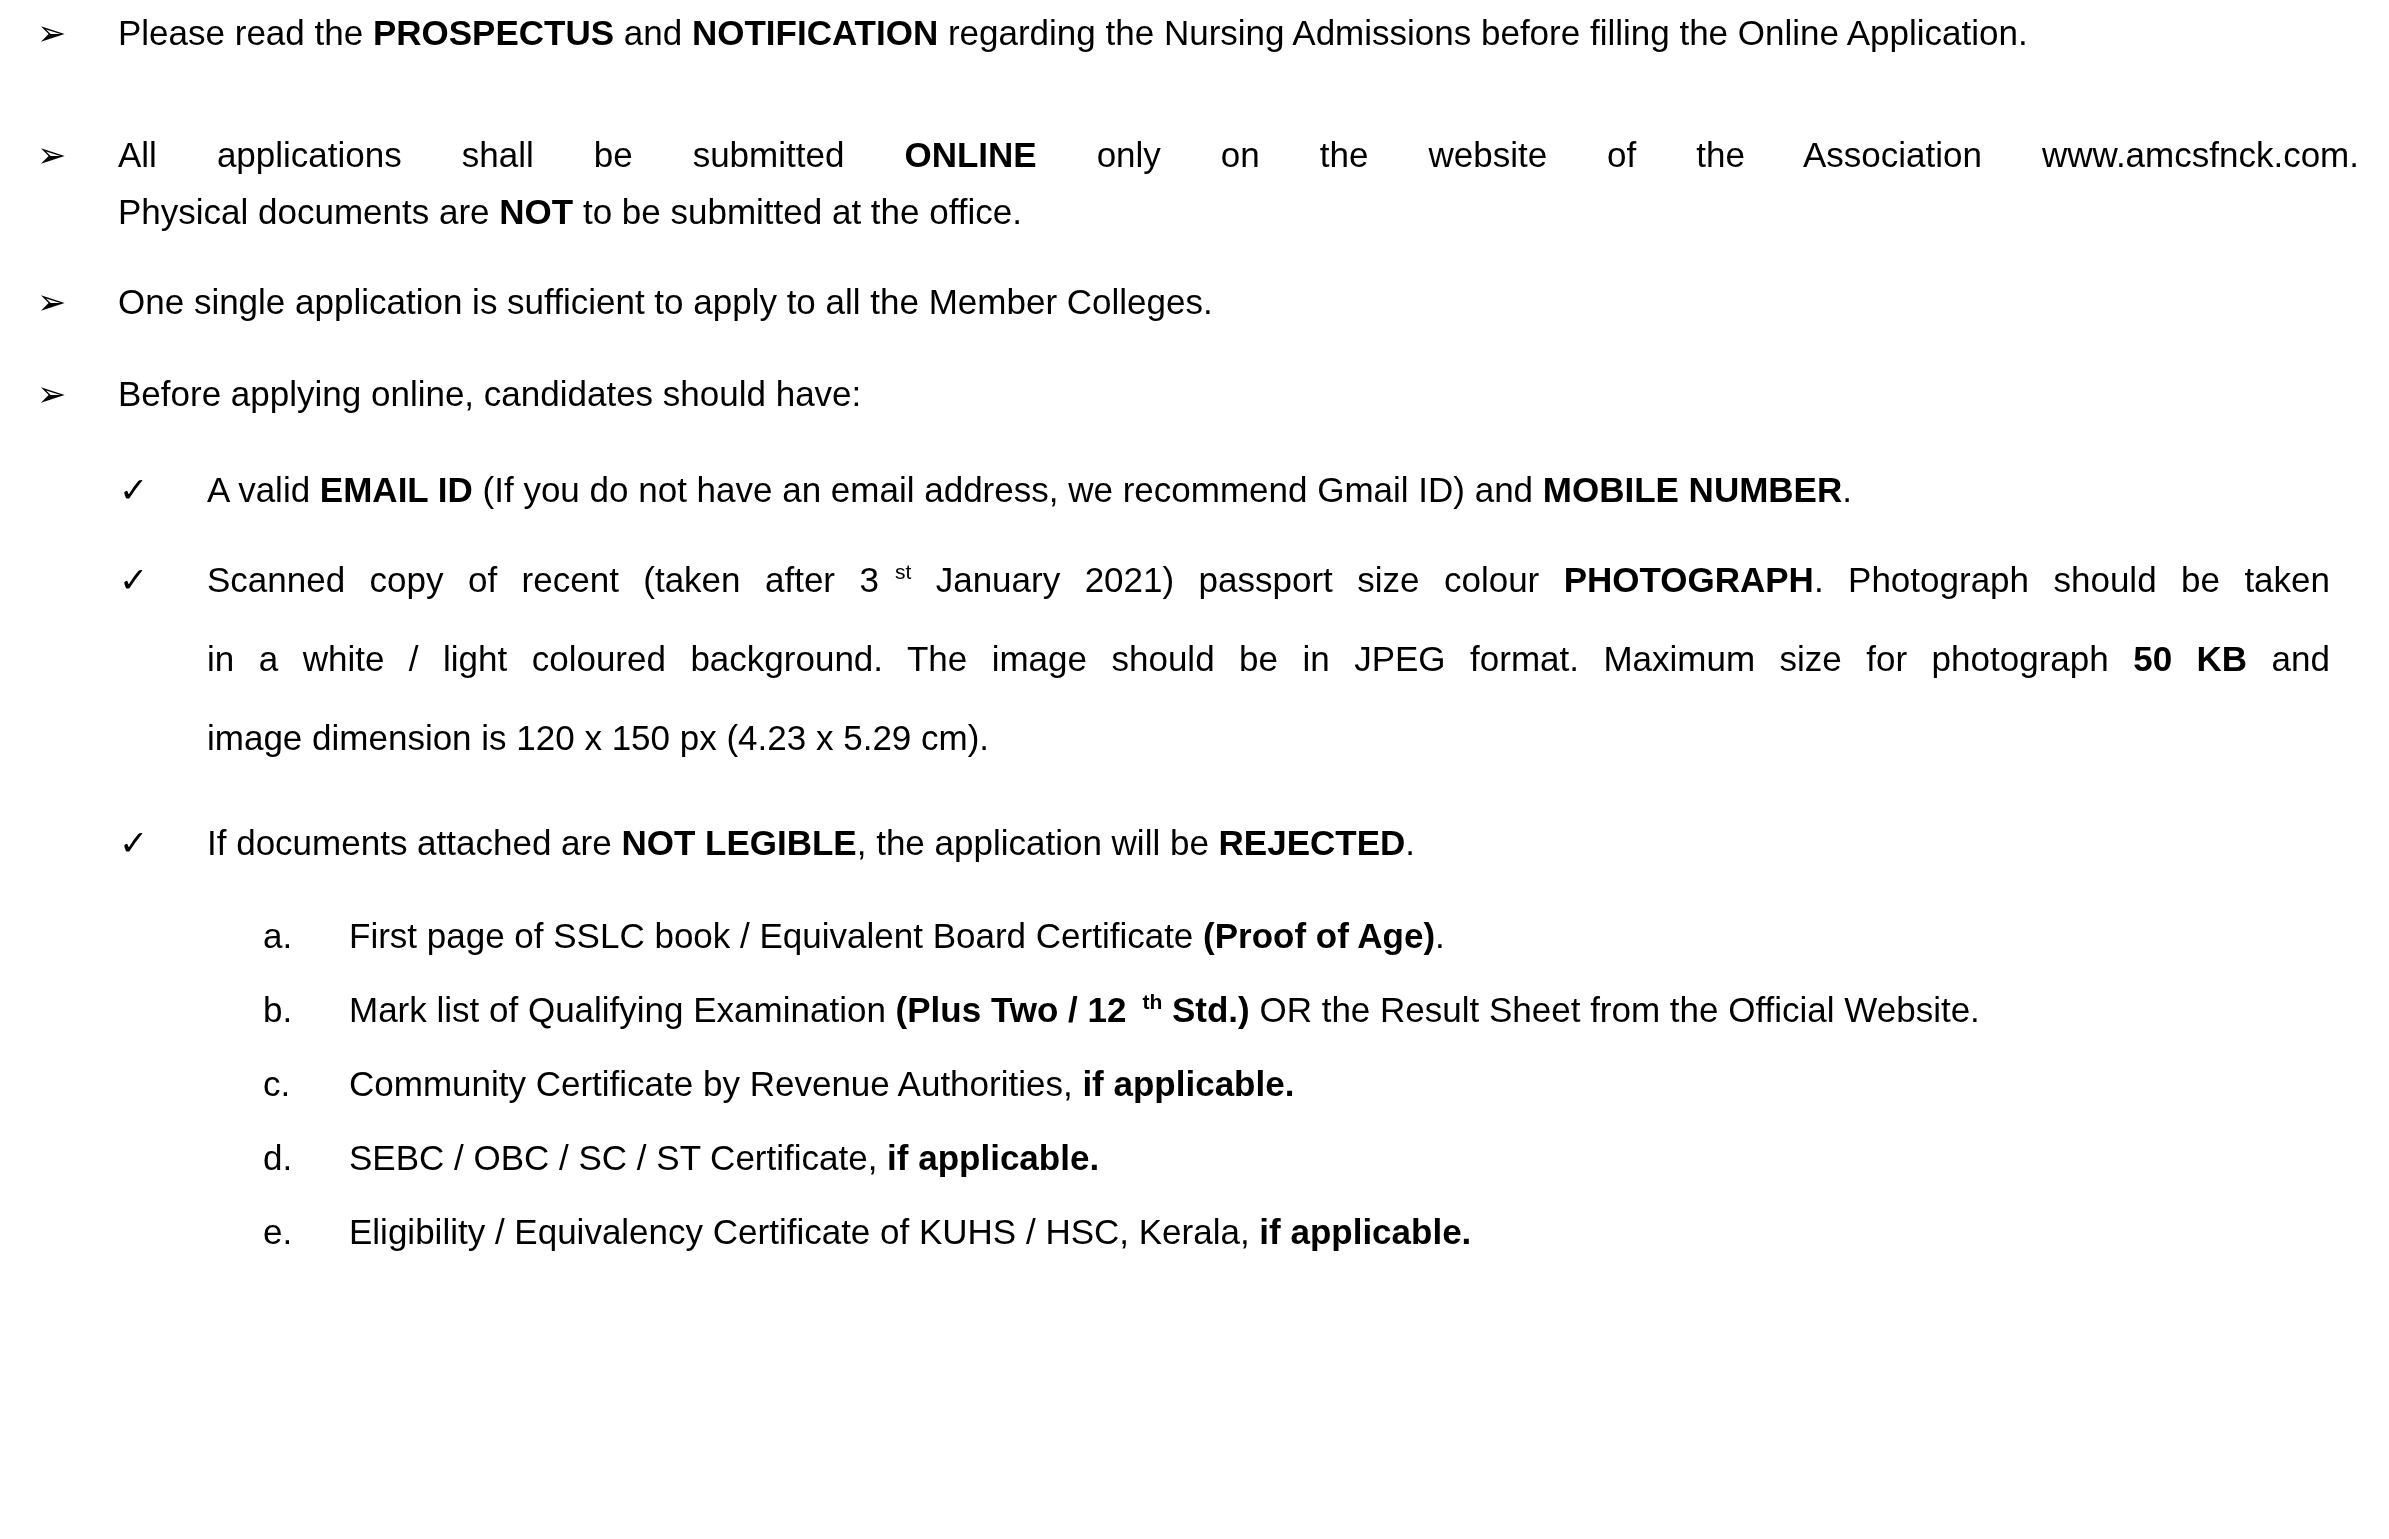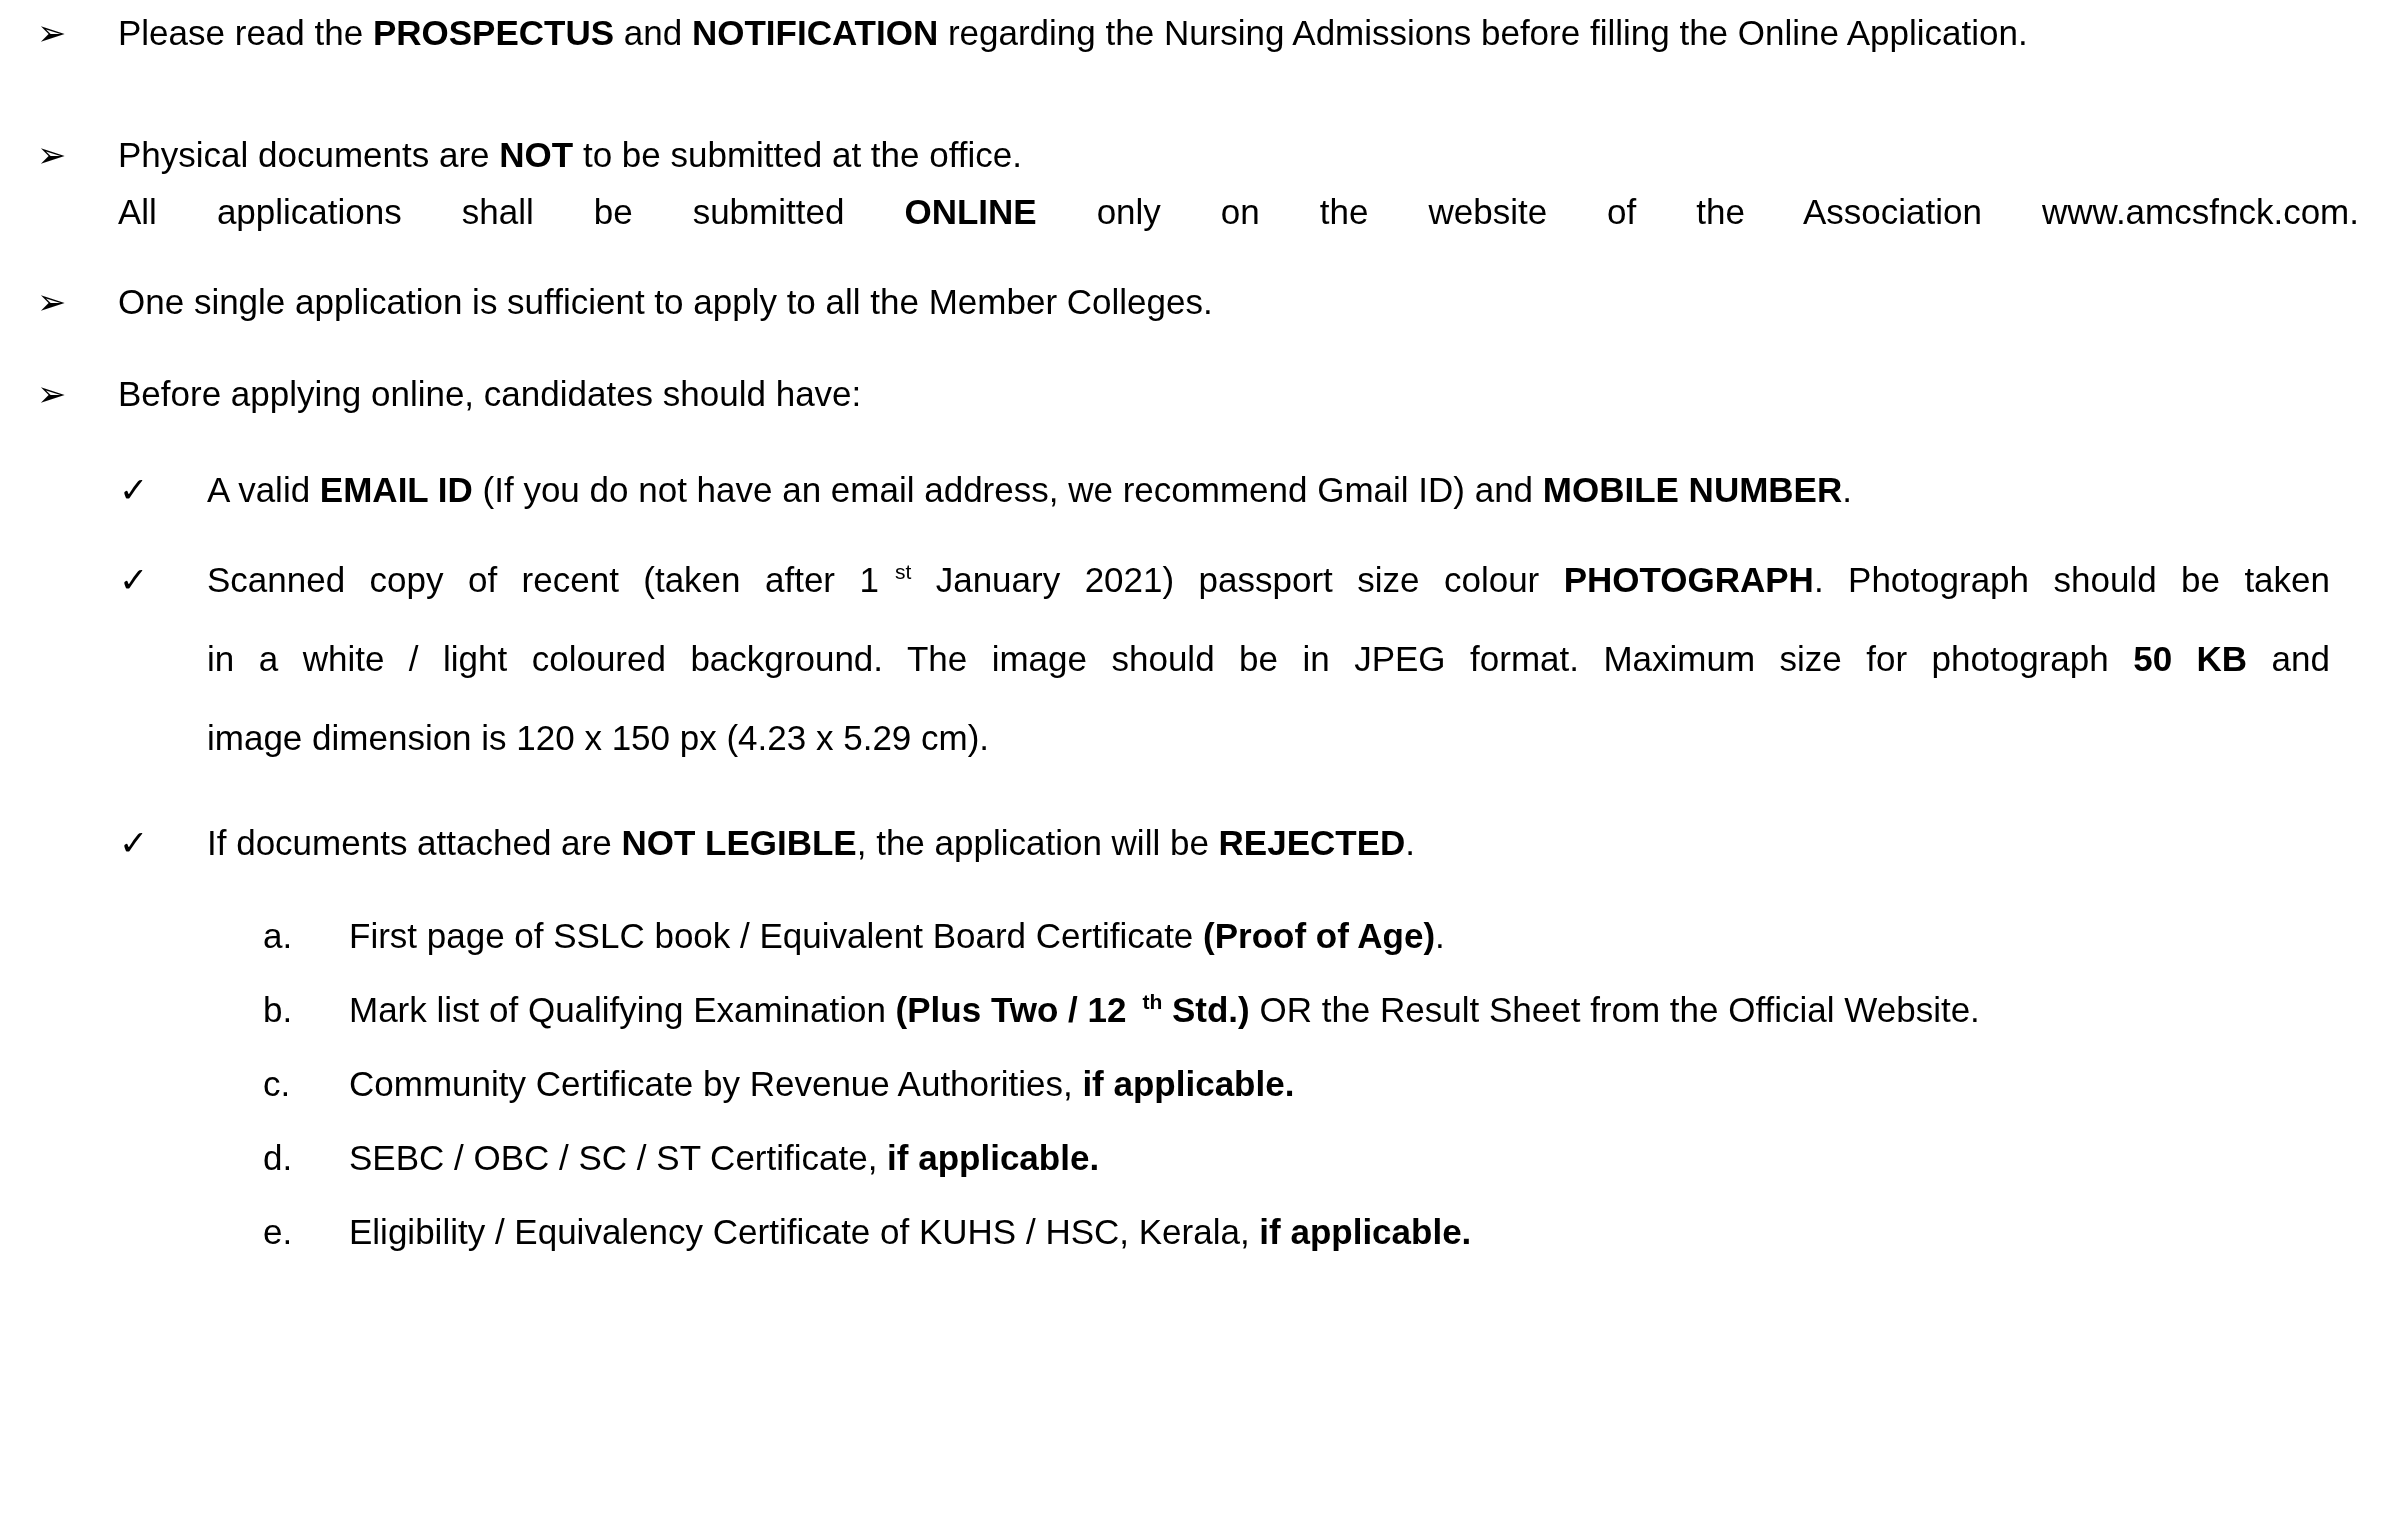--- a/index.html
+++ b/index.html
@@ -49,22 +49,22 @@
   <div class="item l1 single">
     <span class="marker">➢</span>
     <div class="content">
       <div class="line"><span>Please read the </span><span class="b">PROSPECTUS</span><span> and </span><span class="b">NOTIFICATION</span><span> regarding the Nursing Admissions before filling the Online Application.</span></div>
     </div>
   </div>
 
   <div class="item l1 tight mt-i2">
     <span class="marker">➢</span>
     <div class="content">
+      <div class="line jline"><span>All applications shall be submitted </span><span class="b">ONLINE</span><span> only on the website of the Association www.amcsfnck.com.</span></div>
       <div class="line"><span>Physical documents are </span><span class="b">NOT</span><span> to be submitted at the office.</span></div>
-      <div class="line jline"><span>All applications shall be submitted </span><span class="b">ONLINE</span><span> only on the website of the Association www.amcsfnck.com.</span></div>
     </div>
   </div>
 
   <div class="item l1 single mt-i3">
     <span class="marker">➢</span>
     <div class="content">
       <div class="line"><span>One single application is sufficient to apply to all the Member Colleges.</span></div>
     </div>
   </div>
 
@@ -78,21 +78,21 @@
   <div class="item l2 single mt-i5">
     <span class="marker">✓</span>
     <div class="content">
       <div class="line"><span>A valid </span><span class="b">EMAIL ID</span><span> (If you do not have an email address, we recommend Gmail ID) and </span><span class="b">MOBILE NUMBER</span><span>.</span></div>
     </div>
   </div>
 
   <div class="item l2 para mt-i6">
     <span class="marker">✓</span>
     <div class="content">
-      <div class="line jline"><span>Scanned copy of recent (taken after 1</span><span class="sup">st</span><span> January 2021) passport size colour </span><span class="b">PHOTOGRAPH</span><span>. Photograph should be taken</span></div>
+      <div class="line jline"><span>Scanned copy of recent (taken after 3</span><span class="sup">st</span><span> January 2021) passport size colour </span><span class="b">PHOTOGRAPH</span><span>. Photograph should be taken</span></div>
       <div class="line jline"><span>in a white / light coloured background. The image should be in JPEG format. Maximum size for photograph </span><span class="b">50 KB</span><span> and</span></div>
       <div class="line"><span>image dimension is 120 x 150 px (4.23 x 5.29 cm).</span></div>
     </div>
   </div>
 
   <div class="item l2 para mt-i7">
     <span class="marker">✓</span>
     <div class="content">
       <div class="line"><span>If documents attached are </span><span class="b">NOT LEGIBLE</span><span>, the application will be </span><span class="b">REJECTED</span><span>.</span></div>
     </div>

